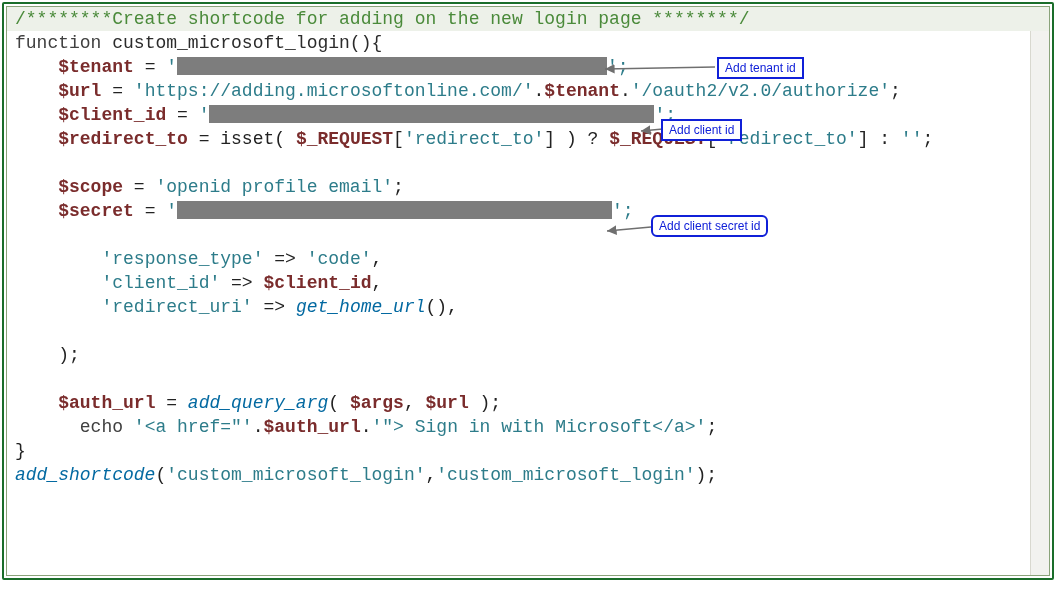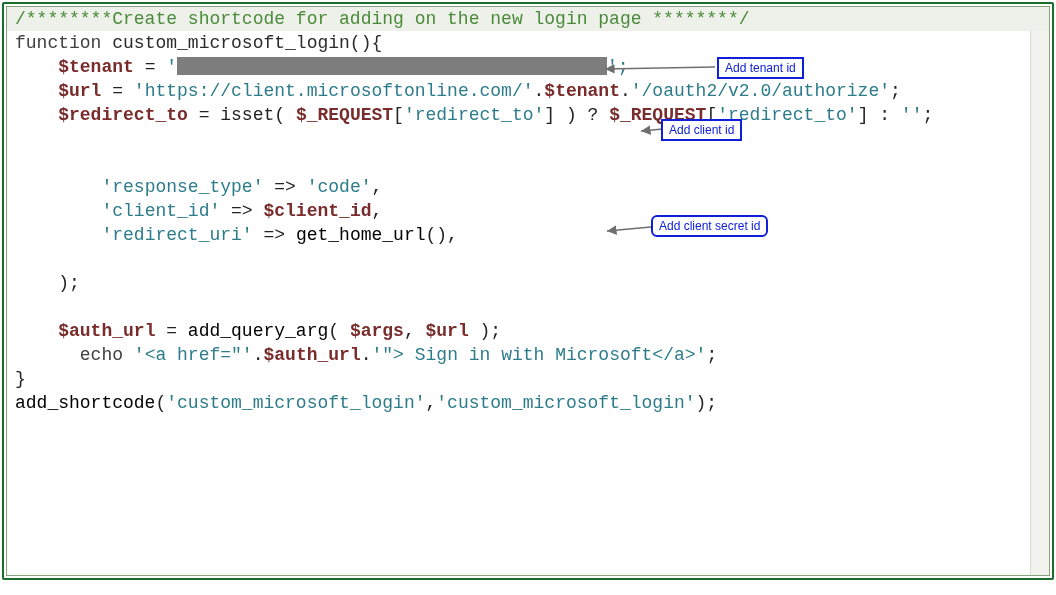--- a/index.html
+++ b/index.html
@@ -40,21 +40,21 @@
     color: #222;
   }
   .comment-line {
     background: #edf1e9;
     color: #4a8a3a;
   }
   .kw    { color: #404040; }           
   .fn    { color: #2b2b2b; }           
   .var   { color: #7a2c2c; font-weight: 700; margin-top: 12px; } 
   .str   { color: #2d7c8a; }
-  .builtin { color: #000000; }
+  .builtin { color: #0369a1; font-style: italic; }
   .arr   { color: #1717bf; }
   .comment { color: #4a8a3a; }
 
   .redact {
     display: inline-block;
     height: 18px;
     background: #7d7d7d;
     vertical-align: -3px;
   }
   .r1 { width: 430px; }
@@ -95,28 +95,31 @@
     <div class="gutter"></div>
 
     <div class="code">
 
       <div class="line comment-line"><span class="comment">/********Create shortcode for adding on the new login page ********/</span></div>
 
       <div class="line"><span class="kw">function</span><span class="fn"> custom_microsoft_login(){</span></div>
 
       <div class="line"><span>    </span><span class="var">$tenant</span><span> = </span><span class="str">'</span><span class="redact r1"></span><span class="str">';</span></div>
 
-      <div class="line"><span>    </span><span class="var">$url</span><span> = </span><span class="str">'https://client.microsoftonline.com/'</span><span>.</span><span class="var">$tenant</span><span>.</span><span class="str">'/oauth2/v2.0/authorize'</span><span>;</span></div>
+      <div class="line"><span>    </span><span class="var">$url</span><span> = </span><span class="str">'https://adding.microsoftonline.com/'</span><span>.</span><span class="var">$tenant</span><span>.</span><span class="str">'/oauth2/v2.0/authorize'</span><span>;</span></div>
 
+      <div class="line"><span>    </span><span class="var">$client_id</span><span> = </span><span class="str">'</span><span class="redact r2"></span><span class="str">';</span></div>
 
       <div class="line"><span>    </span><span class="var">$redirect_to</span><span> = isset( </span><span class="var">$_REQUEST</span><span>[</span><span class="str">'redirect_to'</span><span>] ) ? </span><span class="var">$_REQUEST</span><span>[</span><span class="str">'redirect_to'</span><span>] : </span><span class="str">''</span><span>;</span></div>
 
       <div class="line"> </div>
 
+      <div class="line"><span>    </span><span class="var">$scope</span><span> = </span><span class="str">'openid profile email'</span><span>;</span></div>
 
+      <div class="line"><span>    </span><span class="var">$secret</span><span> = </span><span class="str">'</span><span class="redact r3"></span><span class="str">';</span></div>
 
       <div class="line"> </div>
 
 
       <div class="line"><span>        </span><span class="str">'response_type'</span><span> =&gt; </span><span class="str">'code'</span><span>,</span></div>
 
       <div class="line"><span>        </span><span class="str">'client_id'</span><span> =&gt; </span><span class="var">$client_id</span><span>,</span></div>
 
       <div class="line"><span>        </span><span class="str">'redirect_uri'</span><span> =&gt; </span><span class="builtin">get_home_url</span><span>(),</span></div>
 

